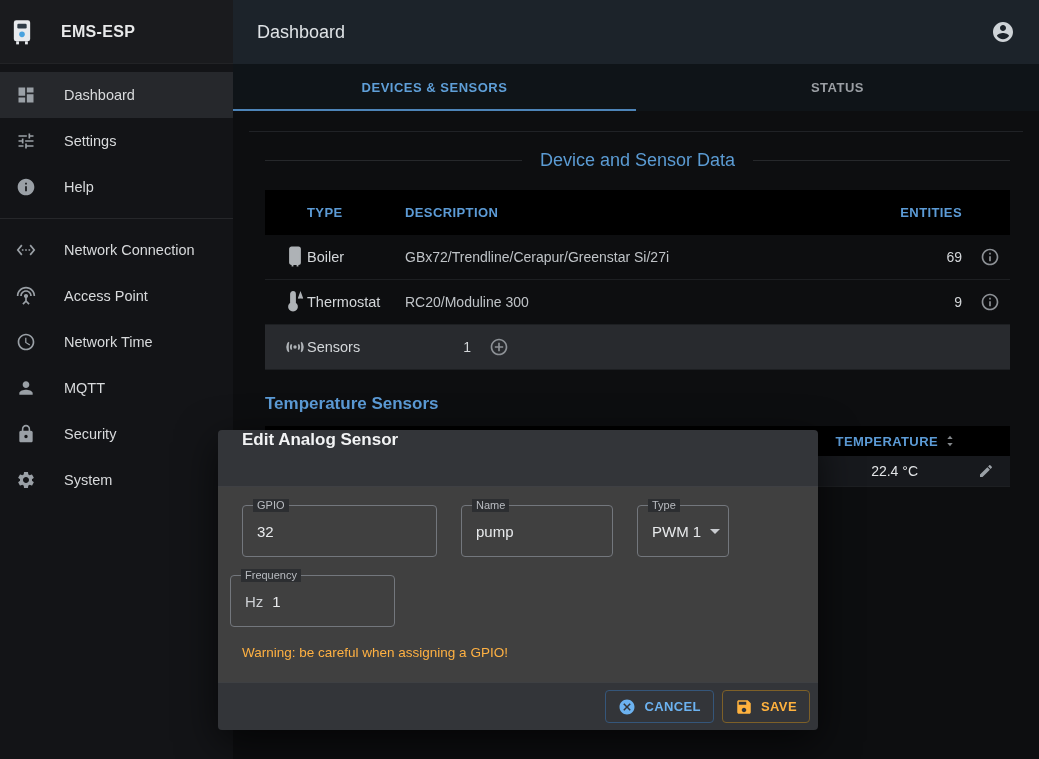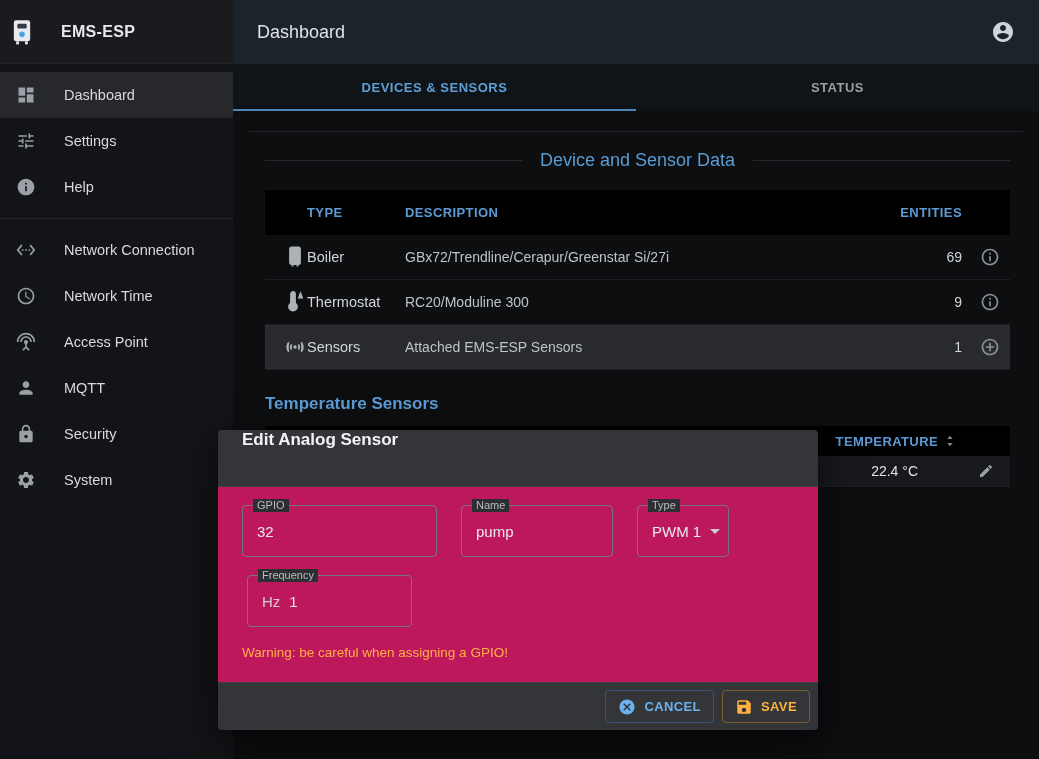--- a/index.html
+++ b/index.html
@@ -70,29 +70,29 @@
   .stable-row .val { flex:1; text-align:right; padding-right:60px; font-size:14px; color:#e2e4e6; }
   .edit-ico { width:16px; height:16px; color:#9aa0a6; margin-right:16px; cursor:pointer; }
   .edit-ico svg { width:100%; height:100%; fill:currentColor; }
 
   
   .dialog { position:absolute; left:218px; top:430px; width:600px; height:300px; border-radius:4px;
             box-shadow:0 12px 40px rgba(0,0,0,.65); z-index:10; overflow:hidden; }
   .dialog-header { height:57px; background:#333539; border-bottom:1px solid rgba(255,255,255,.06);
                    display:flex; align-items:flex-start; padding-left:24px; }
   .dialog-title { font-size:17px; font-weight:bold; color:#f2f3f4; }
-  .dialog-body { position:relative; height:195px; background:#be185d; }
+  .dialog-body { position:relative; height:195px; background:#404040; }
   .field { position:absolute; height:52px; border:1px solid #73777d; border-radius:4px; }
   .field-label { position:absolute; top:-7px; left:10px; font-size:11px; color:#b9bcc1; background:#2c2e31; padding:0 4px; line-height:13px; }
   .field-value { display:flex; align-items:center; gap:9px; height:100%; padding-left:14px; font-size:15px; color:#e8eaec; }
   .field-prefix { color:#cdd0d4; }
   .f-gpio { left:24px; top:18px; width:195px; }
   .f-name { left:243px; top:18px; width:152px; }
   .f-type { left:419px; top:18px; width:92px; cursor:pointer; }
-  .f-freq { left:29px; top:88px; width:165px; }
+  .f-freq { left:12px; top:88px; width:165px; }
   .f-duty { left:207px; top:88px; width:165px; }
   .select-caret { position:absolute; right:8px; top:50%; margin-top:-2px; width:0; height:0;
                   border-left:5px solid transparent; border-right:5px solid transparent; border-top:5px solid #c9ccd0; }
   .warning { position:absolute; left:24px; top:158px; font-size:13.5px; color:#ffb142; }
   .dialog-footer { height:48px; background:#333539; border-top:1px solid #3e4043;
                    display:flex; align-items:center; padding:0 8px; gap:8px; }
   .footer-spacer { flex:1; }
   .btn { height:33px; display:flex; align-items:center; gap:8px; padding:0 12px; border-radius:4px;
          background:transparent; font-size:13px; font-weight:bold; letter-spacing:.4px; cursor:pointer;
          font-family:"Liberation Sans", sans-serif; }
@@ -147,32 +147,32 @@
       <span class="ico">
           <svg viewBox="0 0 24 24">
             <path d="M7.77 6.76L6.23 5.48.82 12l5.41 6.52 1.54-1.28L3.42 12l4.35-5.24zM7 13h2v-2H7v2zm10-2h-2v2h2v-2zm-6 2h2v-2h-2v2zm6.77-7.52l-1.54 1.28L20.58 12l-4.35 5.24 1.54 1.28L23.18 12l-5.41-6.52z"></path>
           </svg>
         </span>
       <span class="nav-label">Network Connection</span>
     </div>
     <div class="nav-item">
       <span class="ico">
           <svg viewBox="0 0 24 24">
+            <path d="M12 5c-3.87 0-7 3.13-7 7h2c0-2.76 2.24-5 5-5s5 2.24 5 5h2c0-3.87-3.13-7-7-7zm1 9.29c.88-.39 1.5-1.26 1.5-2.29 0-1.38-1.12-2.5-2.5-2.5S9.5 10.62 9.5 12c0 1.02.62 1.9 1.5 2.29v3.3L7.59 21 9 22.41l3-3 3 3L16.41 21 13 17.59v-3.3zM12 1C5.93 1 1 5.93 1 12h2c0-4.97 4.03-9 9-9s9 4.03 9 9h2c0-6.07-4.93-11-11-11z"></path>
+          </svg>
+        </span>
+      <span class="nav-label">Access Point</span>
+    </div>
+    <div class="nav-item">
+      <span class="ico">
+          <svg viewBox="0 0 24 24">
             <path d="M11.99 2C6.47 2 2 6.48 2 12s4.47 10 9.99 10C17.52 22 22 17.52 22 12S17.52 2 11.99 2zM12 20c-4.42 0-8-3.58-8-8s3.58-8 8-8 8 3.58 8 8-3.58 8-8 8zm.5-13H11v6l5.25 3.15.75-1.23-4.5-2.67z"></path>
           </svg>
         </span>
       <span class="nav-label">Network Time</span>
-    </div>
-    <div class="nav-item">
-      <span class="ico">
-          <svg viewBox="0 0 24 24">
-            <path d="M12 5c-3.87 0-7 3.13-7 7h2c0-2.76 2.24-5 5-5s5 2.24 5 5h2c0-3.87-3.13-7-7-7zm1 9.29c.88-.39 1.5-1.26 1.5-2.29 0-1.38-1.12-2.5-2.5-2.5S9.5 10.62 9.5 12c0 1.02.62 1.9 1.5 2.29v3.3L7.59 21 9 22.41l3-3 3 3L16.41 21 13 17.59v-3.3zM12 1C5.93 1 1 5.93 1 12h2c0-4.97 4.03-9 9-9s9 4.03 9 9h2c0-6.07-4.93-11-11-11z"></path>
-          </svg>
-        </span>
-      <span class="nav-label">Access Point</span>
     </div>
     <div class="nav-item">
       <span class="ico">
           <svg viewBox="0 0 24 24">
             <path d="M12 12c2.21 0 4-1.79 4-4s-1.79-4-4-4-4 1.79-4 4 1.79 4 4 4zm0 2c-2.67 0-8 1.34-8 4v2h16v-2c0-2.66-5.33-4-8-4z"></path>
           </svg>
         </span>
       <span class="nav-label">MQTT</span>
     </div>
     <div class="nav-item">
@@ -263,21 +263,20 @@
       </span>
     </div>
     <div class="trow selected">
       <span class="cell-icon">
         <span class="ico"><svg viewBox="0 0 24 24" fill="none" stroke="currentColor" stroke-width="1.6">
               <circle cx="12" cy="12" r="1.7" fill="currentColor" stroke="none"></circle>
               <path d="M8.6 9.4a4.6 4.6 0 000 5.2M15.4 9.4a4.6 4.6 0 010 5.2M5.8 7.2a8.2 8.2 0 000 9.6M18.2 7.2a8.2 8.2 0 010 9.6"></path>
             </svg></span>
       </span>
       <span class="cell-type">Sensors</span>
-      <span class="cell-desc">Attached EMS-ESP Sensors</span>
       <span class="cell-ent">1</span>
       <span class="cell-action">
         <span class="ico">
             <svg viewBox="0 0 24 24">
               <path d="M13 7h-2v4H7v2h4v4h2v-4h4v-2h-4V7zm-1-5C6.48 2 2 6.48 2 12s4.48 10 10 10 10-4.48 10-10S17.52 2 12 2zm0 18c-4.41 0-8-3.59-8-8s3.59-8 8-8 8 3.59 8 8-3.59 8-8 8z"></path>
             </svg>
           </span>
       </span>
     </div>
   </div>

